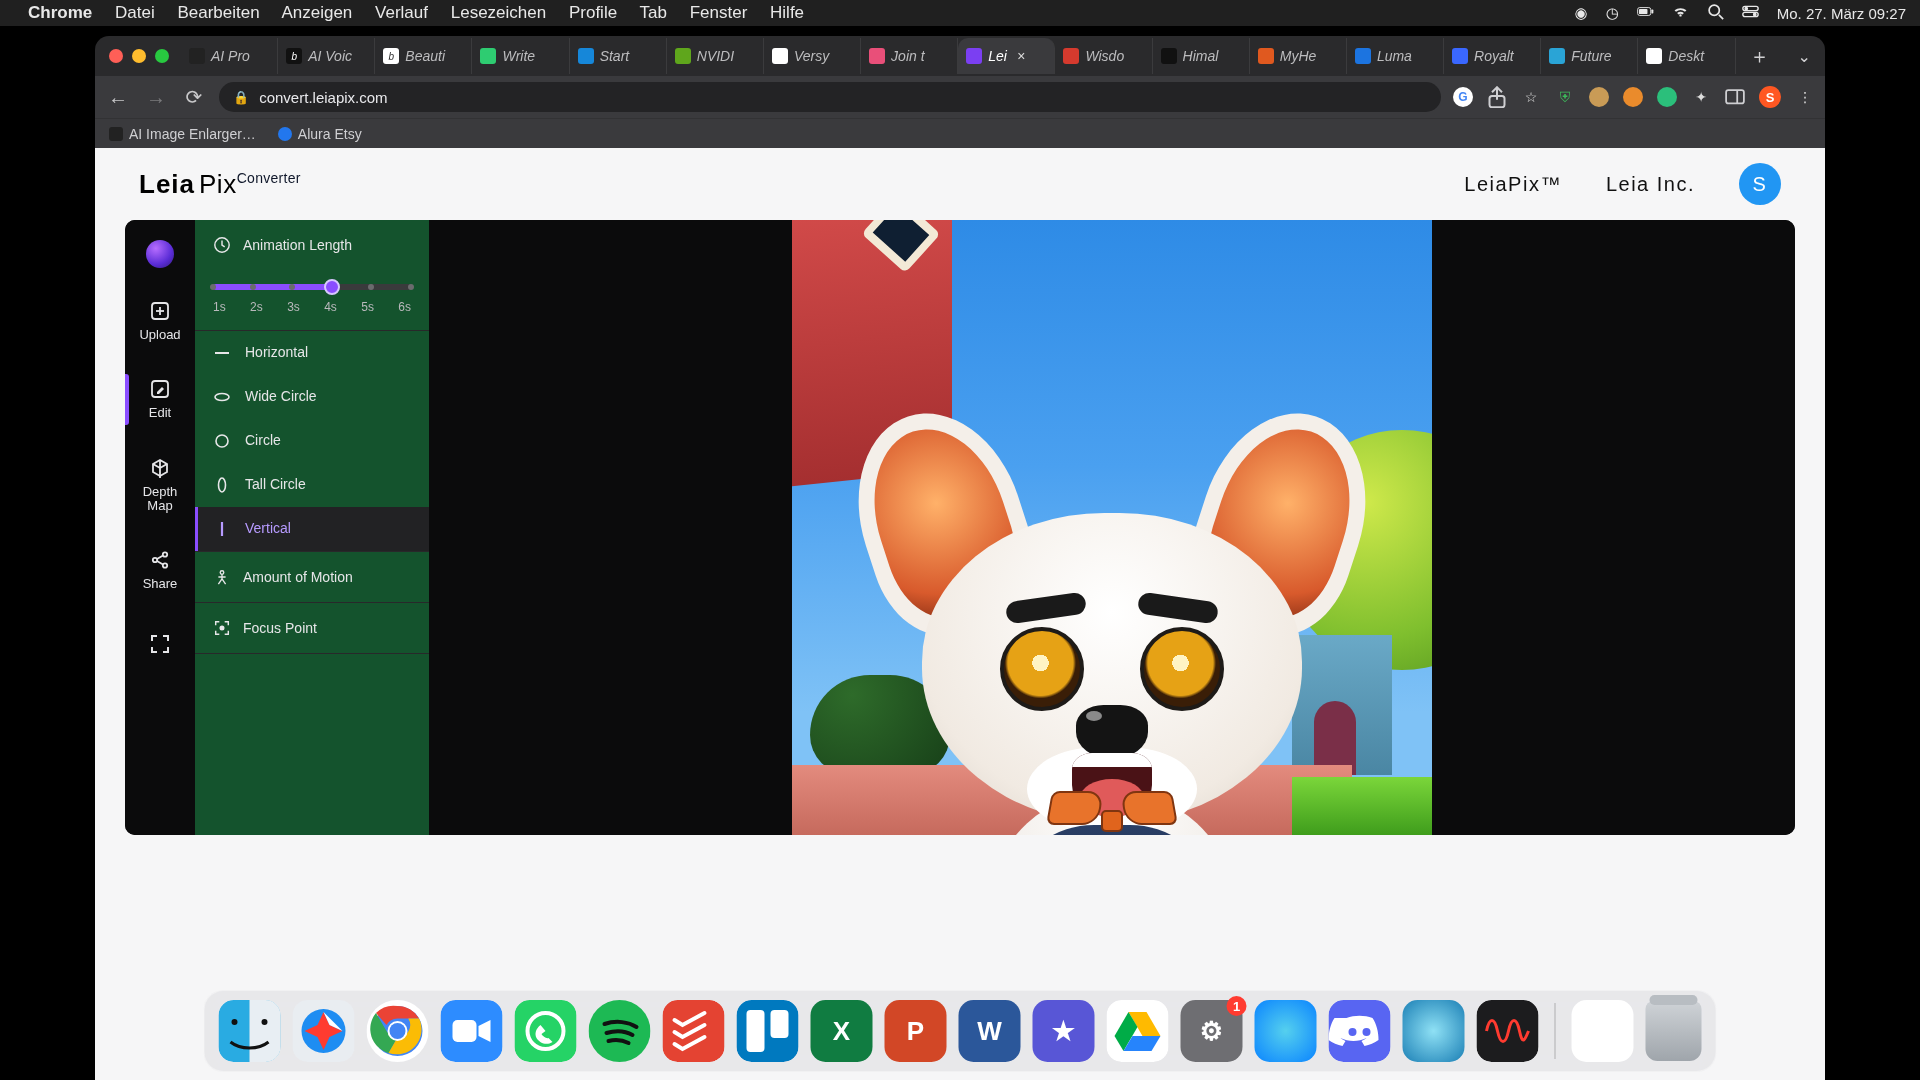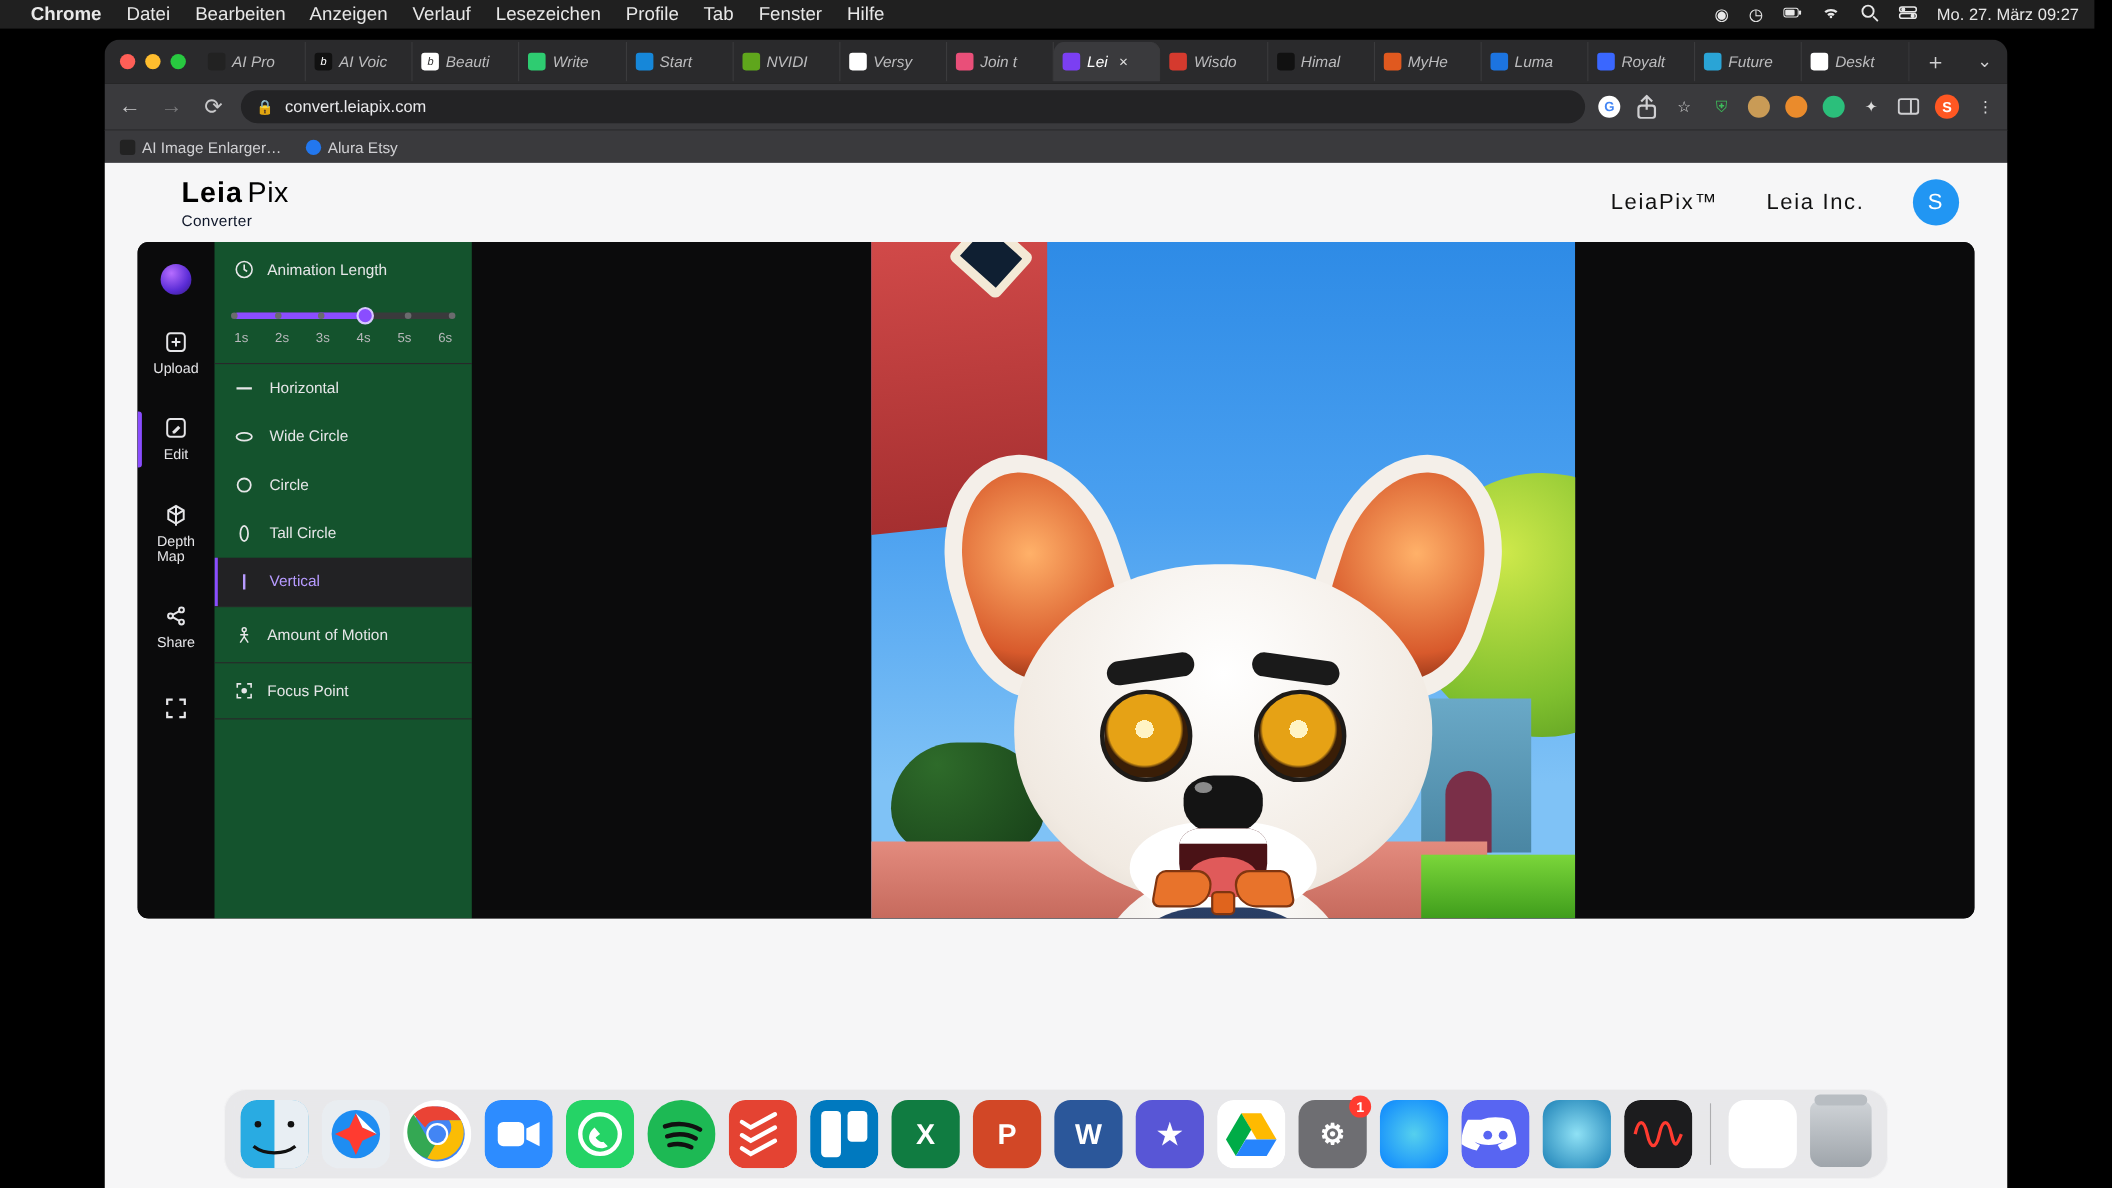--- a/index.html
+++ b/index.html
@@ -1,20 +1,20 @@
 <!DOCTYPE html>
 <html><head>
   <meta charset="utf-8">
   <style>
     * { margin: 0; padding: 0; box-sizing: border-box; font-family: -apple-system, BlinkMacSystemFont, "Segoe UI", Helvetica, Arial, sans-serif; }
     html, body { width: 1920px; height: 1080px; overflow: hidden; background: #000; }
     .screen { width: 1920px; height: 1080px; position: relative; background: #000; }
 
     
-    .menubar { position: absolute; top: 0; left: 0; right: 16px; height: 26px; background: rgba(35,35,35,.92); display: flex; align-items: center; color: #e8e8e8; font-size: 17px; padding: 0 14px; }
+    .menubar { position: absolute; top: 0; left: 0; right: 0; height: 26px; background: rgba(35,35,35,.92); display: flex; align-items: center; color: #e8e8e8; font-size: 17px; padding: 0 14px; }
     .menubar .apple { font-size: 18px; margin-right: 14px; }
     .menubar .menu-items span { margin-right: 18px; }
     .menubar .menu-items .appname { font-weight: 700; }
     .menubar .right { margin-left: auto; display: flex; align-items: center; gap: 18px; font-size: 15px; }
     .menubar .right svg { width: 17px; height: 17px; }
     .menubar .clock { font-weight: 500; }
 
     
     .chrome { position: absolute; left: 95px; top: 36px; right: 95px; bottom: 0; border-top-left-radius: 14px; border-top-right-radius: 14px; overflow: hidden; }
     .tabstrip { height: 40px; background: #2a2a2c; display: flex; align-items: center; padding-left: 8px; }
@@ -38,31 +38,31 @@
     .addrbar .icons { display: flex; align-items: center; gap: 14px; }
     .addrbar .icon { width: 20px; height: 20px; border-radius: 50%; display: flex; align-items: center; justify-content: center; color: #ddd; font-size: 14px; }
     .avatar-ext { width: 22px; height: 22px; border-radius: 50%; background: #ff5722; color: #fff; display: flex; align-items: center; justify-content: center; font-size: 13px; font-weight: 600; }
 
     .bookmarks { height: 30px; background: #3a3a3d; border-top: 1px solid #323234; display: flex; align-items: center; padding: 0 14px; gap: 22px; color: #cfcfd2; font-size: 14px; }
     .bookmarks span { display: flex; align-items: center; gap: 6px; }
 
     
     .page { background: #f6f6f7; height: calc(100% - 112px); position: relative; padding: 0 30px; }
     .page-header { height: 72px; display: flex; align-items: center; justify-content: space-between; padding: 0 14px; }
-    .logo { display: flex; flex-direction: column; margin-left: 26px; }
+    .logo { display: flex; flex-direction: row; }
     .logo-top { display: flex; align-items: baseline; font-size: 26px; font-weight: 700; letter-spacing: .5px; }
     .logo-top .leia { letter-spacing: 1px; }
     .logo-top .pix { font-weight: 300; margin-left: 4px; }
     .logo-sub { font-size: 14px; color: #0f172a; letter-spacing: .3px; margin-top: 1px; }
     .header-links { display: flex; align-items: center; gap: 44px; font-size: 20px; letter-spacing: 1.5px; color: #111; }
     .header-links .avatar { width: 42px; height: 42px; border-radius: 50%; background: #2196f3; color: #fff; display: flex; align-items: center; justify-content: center; font-size: 20px; font-weight: 500; }
 
     .workspace { background: #0b0b0c; border-radius: 10px; height: 615px; display: flex; overflow: hidden; }
     .vnav { width: 70px; background: #0b0b0c; display: flex; flex-direction: column; align-items: center; padding-top: 20px; gap: 28px; }
-    .vnav-item { color: #e5e5e8; font-size: 13px; display: flex; flex-direction: column; align-items: center; gap: 6px; text-align: left; line-height: 1.1; position: relative; width: 100%; padding: 4px 0; }
+    .vnav-item { color: #e5e5e8; font-size: 13px; display: flex; flex-direction: column; align-items: center; gap: 6px; text-align: center; line-height: 1.1; position: relative; width: 100%; padding: 4px 0; }
     .vnav-item .indicator { position: absolute; left: 0; top: 0; bottom: 0; width: 4px; background: #8a4dff; border-radius: 0 3px 3px 0; }
     .vnav-item svg { width: 22px; height: 22px; }
     .vnav .orb { width: 28px; height: 28px; border-radius: 50%; background: radial-gradient(circle at 35% 30%, #b66dff, #5a2cd6 60%, #311a78); }
 
     .panel { width: 234px; background: #14532d; overflow-y: auto; color: #e6e6e8; font-size: 14px; }
     .section { border-bottom: 1px solid #28282a; }
     .sec-head { display: flex; align-items: center; gap: 12px; padding: 16px 18px; font-weight: 500; }
     .sec-head svg { width: 18px; height: 18px; }
     .sec-body { padding: 8px 18px 16px; }
 

